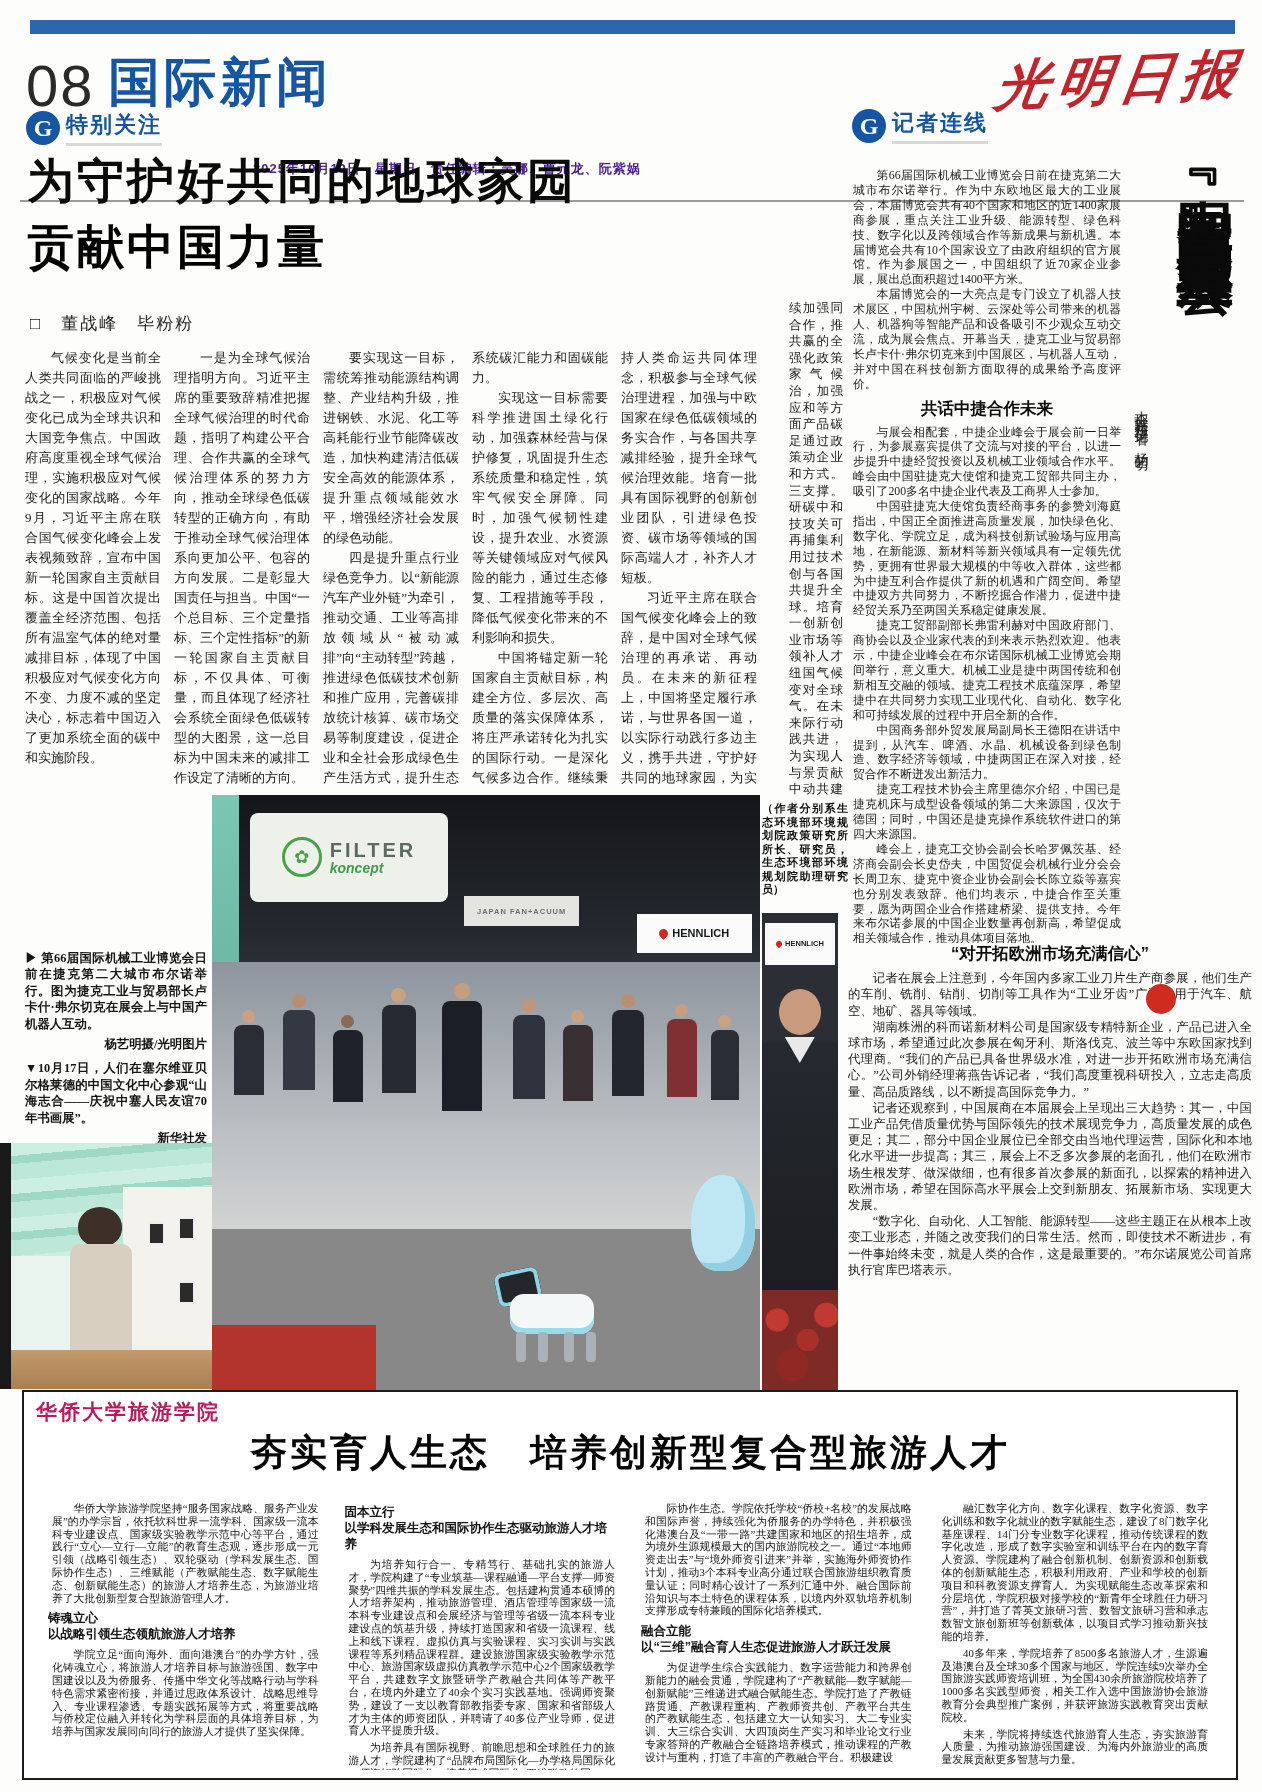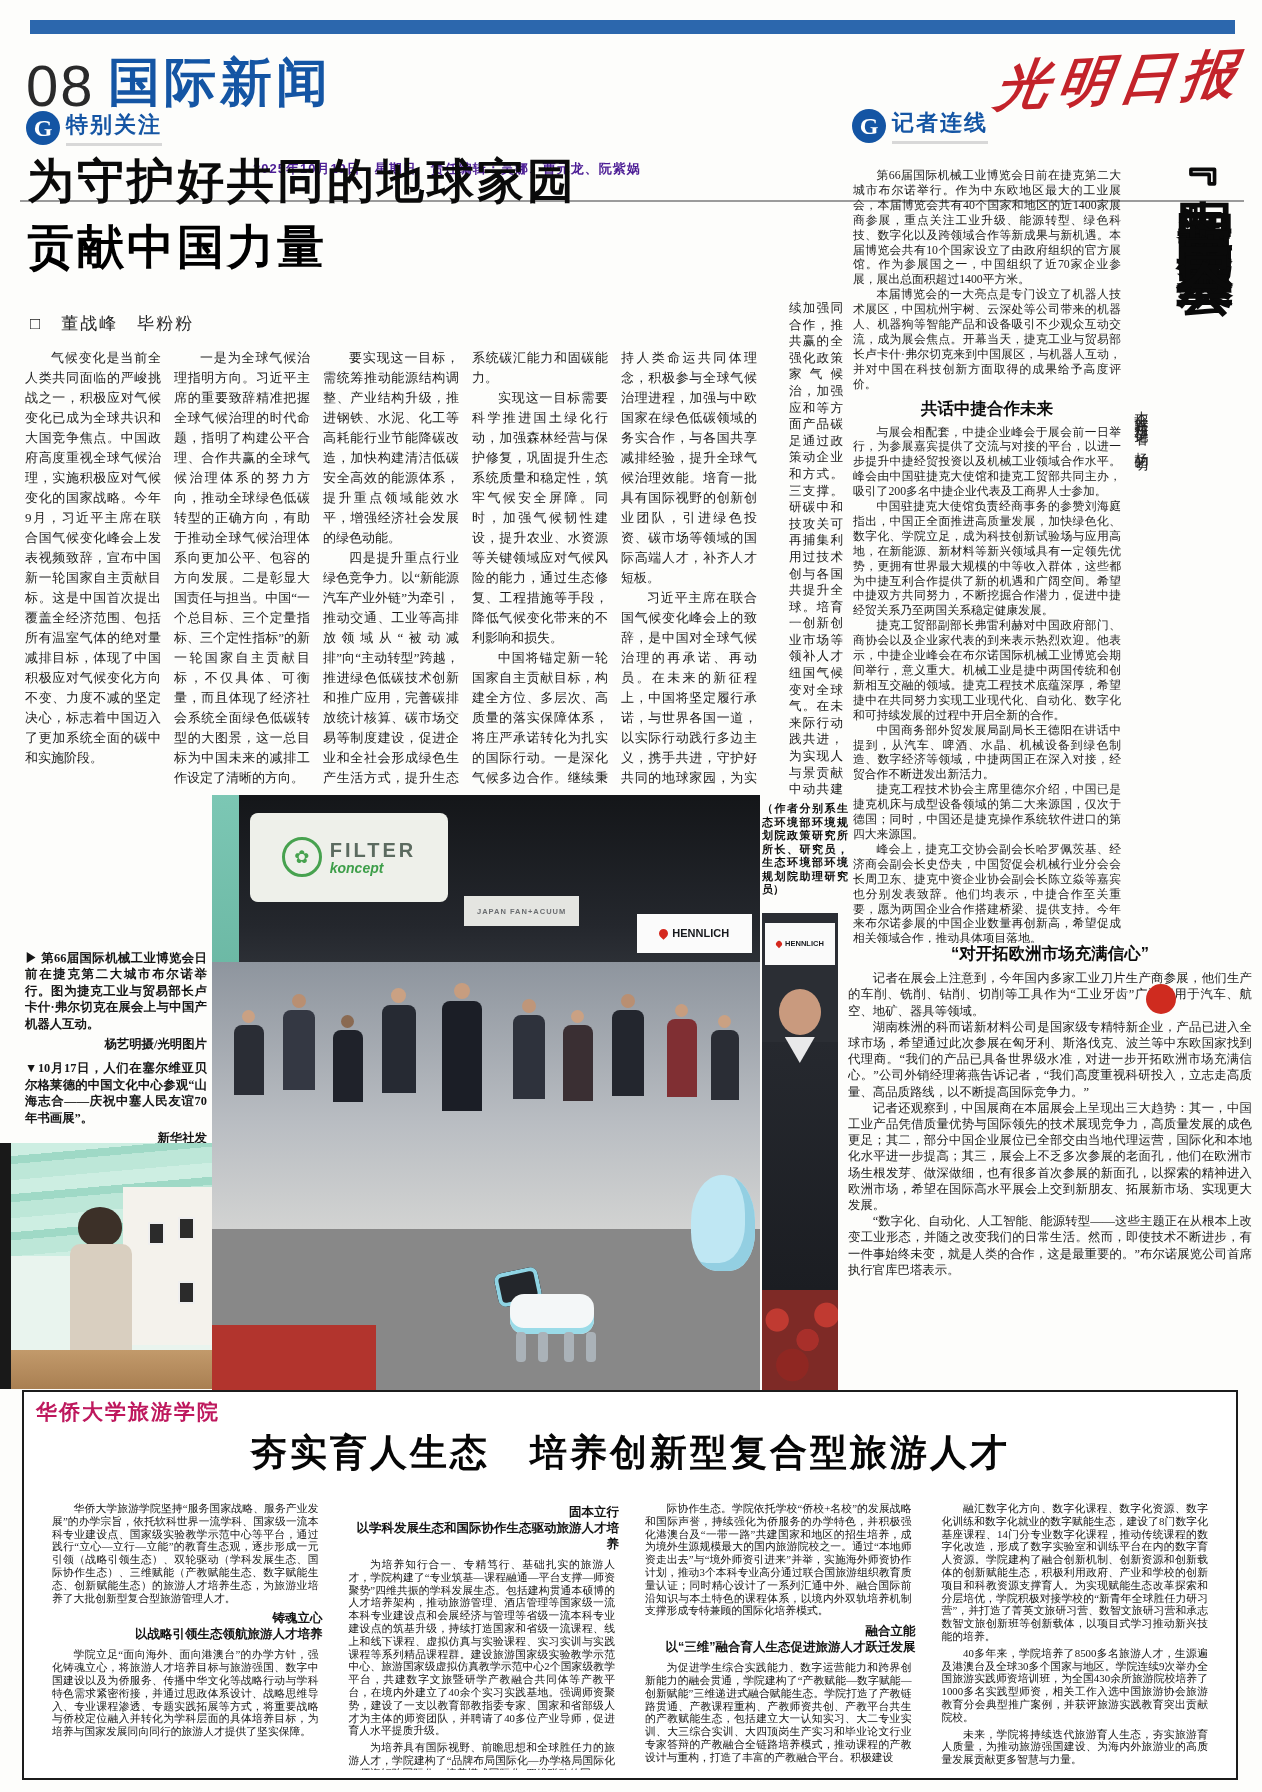--- a/index.html
+++ b/index.html
@@ -110,21 +110,21 @@
   
   #ad-box{left:22px;top:1390px;width:1216px;height:390px;border:2px solid #1c1c1c;background:#fff;box-sizing:border-box;}
   #ad-kicker{left:36px;top:1398px;font-size:21px;font-weight:900;color:#be185d;letter-spacing:2px;
              font-family:"Liberation Serif",serif;}
   #ad-title{left:22px;top:1428px;width:1216px;text-align:center;font-size:37px;font-weight:900;color:#060606;
             letter-spacing:3px;font-family:"Liberation Serif","DejaVu Serif",serif;}
   #ad-cols{left:48px;top:1498px;width:1164px;height:272px;display:flex;gap:22px;}
   .ad-col{flex:1;font-family:"Liberation Serif",serif;font-size:10.8px;line-height:12.8px;text-align:justify;
           color:#141414;overflow:hidden;}
   .ad-col p{margin:4px;text-indent:2em;}
-  .ad-subhead{font-family:"Liberation Sans",sans-serif;text-align:right;font-weight:900;font-size:12.5px;
+  .ad-subhead{font-family:"Liberation Sans",sans-serif;text-align:left;font-weight:900;font-size:12.5px;
               line-height:16px;margin:6px 0;}
   .ad-sig{text-align:right;font-weight:700;margin-top:6px;text-indent:0 !important;}
   .ad-mark{text-align:right;font-weight:700;text-indent:0 !important;}
 </style>
 </head>
 <body>
 
 <div id="page">
 
   <div class="abs" id="top-bar"></div>

